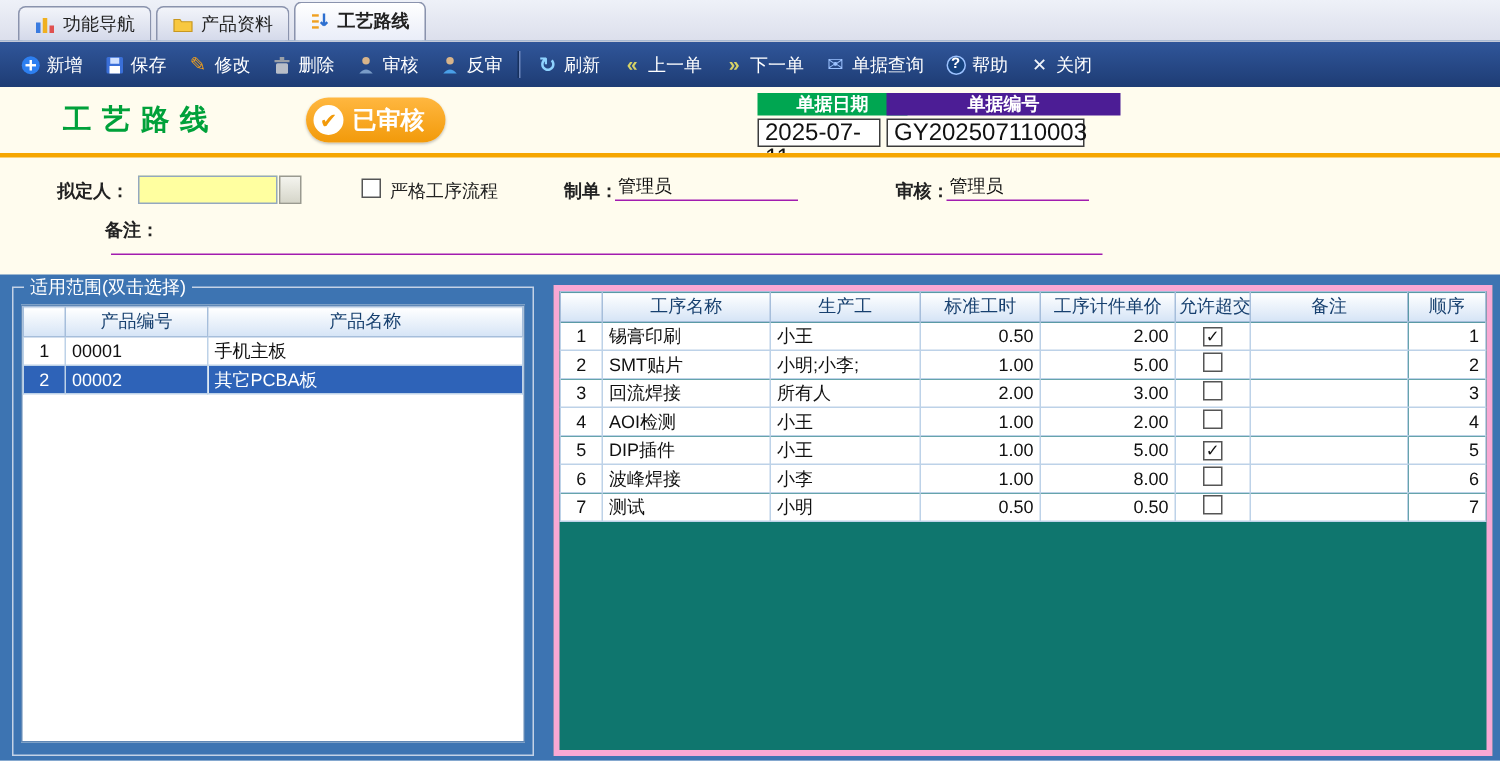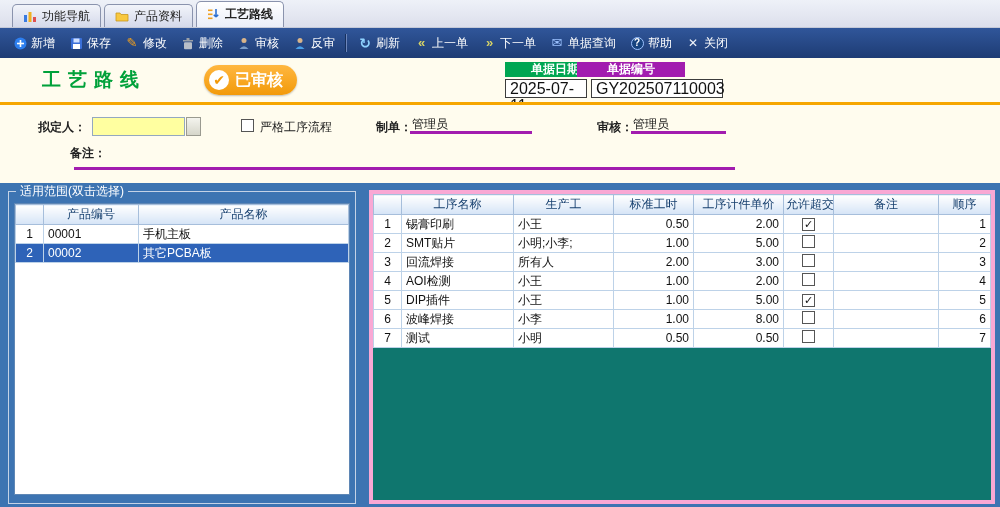--- a/index.html
+++ b/index.html
@@ -25,33 +25,33 @@
   .glyph-pencil { color: #f5a11a; font-size: 13px; }
   .help-circle { width: 13px; height: 13px; border-radius: 50%; background: #16437f; border: 1px solid #9cc2ff; color: #fff; font-size: 10px; font-weight: bold; display: inline-flex; align-items: center; justify-content: center; }
 
   
   .headerband { height: 44px; background: #fffcee; position: relative; flex: none; }
   .page-title { position: absolute; left: 42px; top: 9px; font-size: 19px; font-weight: bold; color: #00a13a; letter-spacing: 7px; }
   .status-badge { position: absolute; left: 204px; top: 7px; height: 30px; background: linear-gradient(#ffb740, #f29a0a); border-radius: 15px; display: flex; align-items: center; gap: 6px; padding: 0 14px 0 5px; color: #fff; font-size: 16px; font-weight: bold; box-shadow: 0 1px 2px rgba(0,0,0,.25); }
   .badge-check { width: 20px; height: 20px; border-radius: 50%; background: #fff; color: #f29a0a; display: flex; align-items: center; justify-content: center; font-size: 14px; font-weight: bold; }
   .doc-label { position: absolute; height: 15px; line-height: 15px; text-align: center; color: #fff; font-weight: bold; font-size: 12px; }
   .doc-label.date { left: 505px; top: 4px; width: 100px; background: #00a651; }
-  .doc-label.no { left: 577px; top: 4px; width: 108px; background: #a21caf; }
+  .doc-label.no { left: 591px; top: 4px; width: 156px; background: #4c1d95; }
   .doc-value { position: absolute; height: 19px; line-height: 17px; background: #fff; border: 1px solid #3c3c3c; font-size: 16px; padding-left: 4px; color: #111; }
   .doc-value.date { left: 505px; top: 21px; width: 82px; }
   .doc-value.no { left: 591px; top: 21px; width: 132px; }
 
   
   .formband { height: 81px; background: #fffcee; position: relative; border-top: 3px solid #f6a600; flex: none; }
   .flabel { position: absolute; font-weight: bold; color: #222; font-family: Liberation Mono, monospace; }
   .drafter-input { position: absolute; left: 92px; top: 12px; width: 93px; height: 19px; background: #ffffa0; border: 1px solid #94a8c0; padding: 0 3px; font-size: 12px; font-family: inherit; }
   .browse-btn { position: absolute; left: 186px; top: 12px; width: 15px; height: 19px; background: linear-gradient(#f4f4ee, #d6d6ca); border: 1px solid #9a9a90; }
   .cb { width: 13px; height: 13px; border: 1px solid #555; background: #fff; display: inline-flex; align-items: center; justify-content: center; font-size: 11px; color: #111; line-height: 12px; }
   .strict-cb { position: absolute; left: 241px; top: 14px; }
-  .uvalue { position: absolute; border-bottom: 3px solid #a21caf; height: 18px; font-size: 12px; color: #111; padding: 0 2px; }
+  .uvalue { position: absolute; border-bottom: 1px solid #a21caf; height: 18px; font-size: 12px; color: #111; padding: 0 2px; }
 
   
   .main { flex: 1; display: flex; padding: 0 5px 3px 8px; gap: 13px; overflow: hidden; }
   .scope-box { width: 348px; border: 1px solid #c4d2e6; padding: 3px 5px 5px; color: #fff; flex: none; }
   .scope-box legend { padding: 0 4px; font-size: 12px; margin-left: 2px; }
   .scope-grid { background: #fff; border: 1px solid #5f87b5; height: 292px; overflow: hidden; }
   .right-grid { flex: 1; background: #0f766e; border: 4px solid #f9a8d4; margin-top: 7px; overflow: hidden; }
   table.grid { border-collapse: collapse; width: 100%; table-layout: fixed; font-size: 12px; }
   table.grid th { background: linear-gradient(#ffffff, #d5e4f6); border: 1px solid #a6bedb; height: 20px; font-weight: normal; color: #17406f; padding: 0 2px; white-space: nowrap; overflow: hidden; }
   table.grid td { height: 19px; padding: 0 4px; border: 1px solid #bdd2e8; color: #111; white-space: nowrap; overflow: hidden; background: #fff; }

